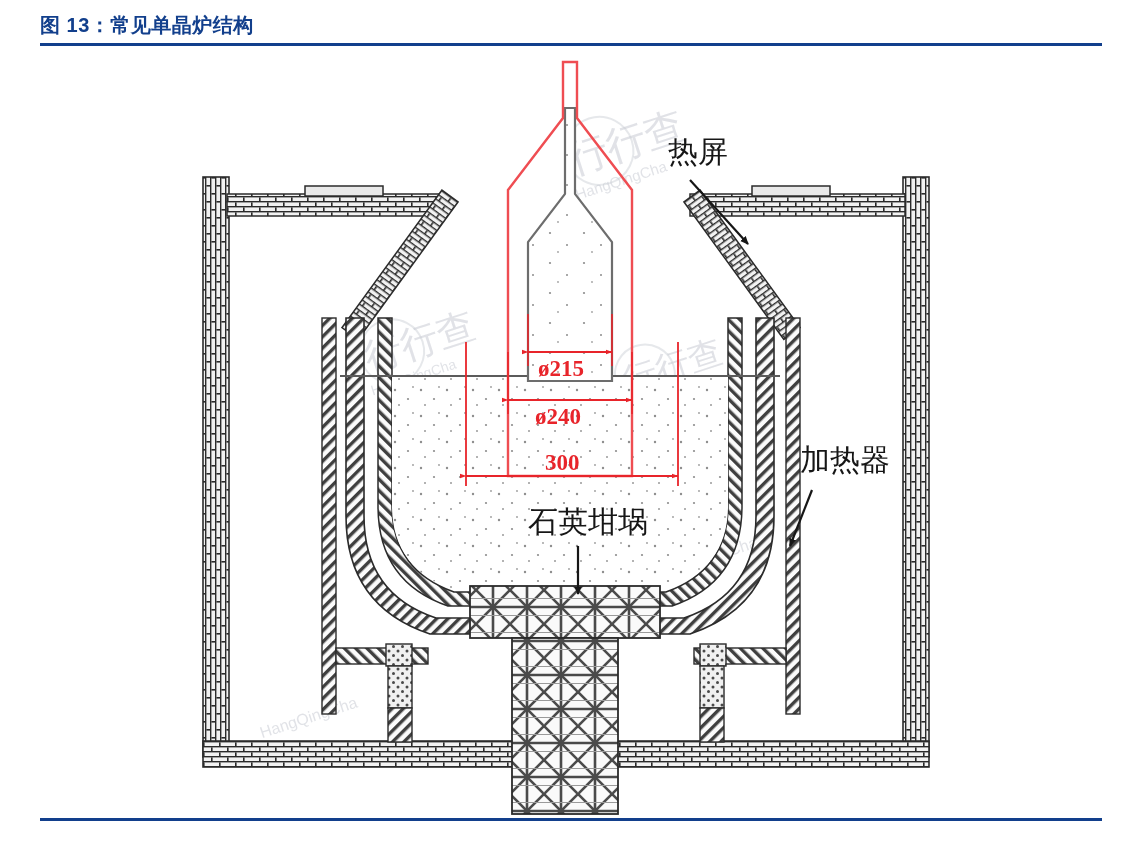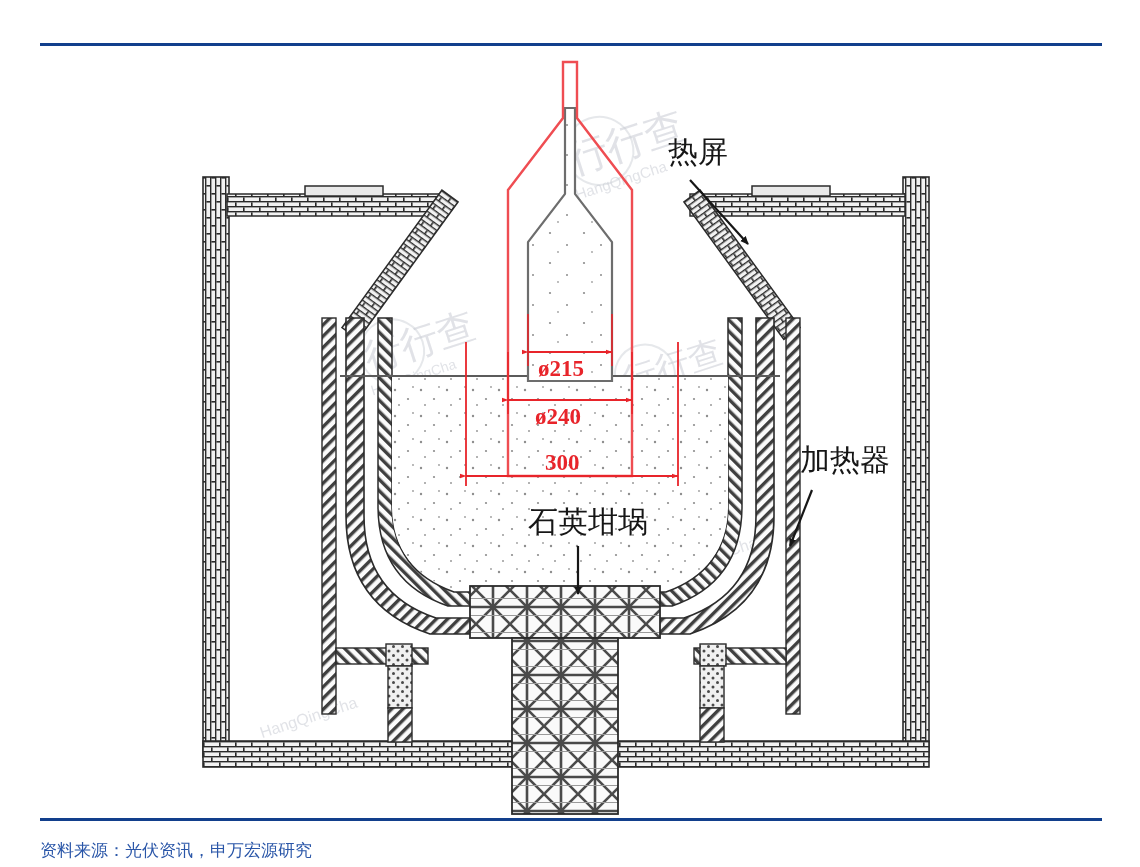--- a/index.html
+++ b/index.html
@@ -94,20 +94,21 @@
   .wm-text {
     font-family: "Liberation Sans", "DejaVu Sans", sans-serif;
     fill: #c9ccd4;
     opacity: 0.55;
   }
 </style>
 </head>
 <body>
 
 <div id="figure-header">
+  <div id="figure-title">图 13：常见单晶炉结构</div>
   <div id="header-rule"></div>
 </div>
 
 <div id="diagram-canvas">
 <svg id="diagram-svg" width="1140" height="772" viewBox="0 0 1140 772" xmlns="http://www.w3.org/2000/svg">
 
   <defs>
 
     <pattern id="pat-brick" width="16" height="10" patternUnits="userSpaceOnUse">
       <rect width="16" height="10" fill="#f2f2f2"></rect>
@@ -300,14 +301,13 @@
   <g>
     <text class="cn-label" x="528" y="486">石英坩埚</text>
     <line x1="578" y1="500" x2="578" y2="548" stroke="#161616" stroke-width="2.2" marker-end="url(#arrowhead)"></line>
   </g>
 
 </svg>
 </div>
 
 <div id="figure-footer">
   <div id="footer-rule"></div>
-  <div id="figure-source">资料来源：光伏资讯，申万宏源研究</div>
 </div>
 
 </body></html>

